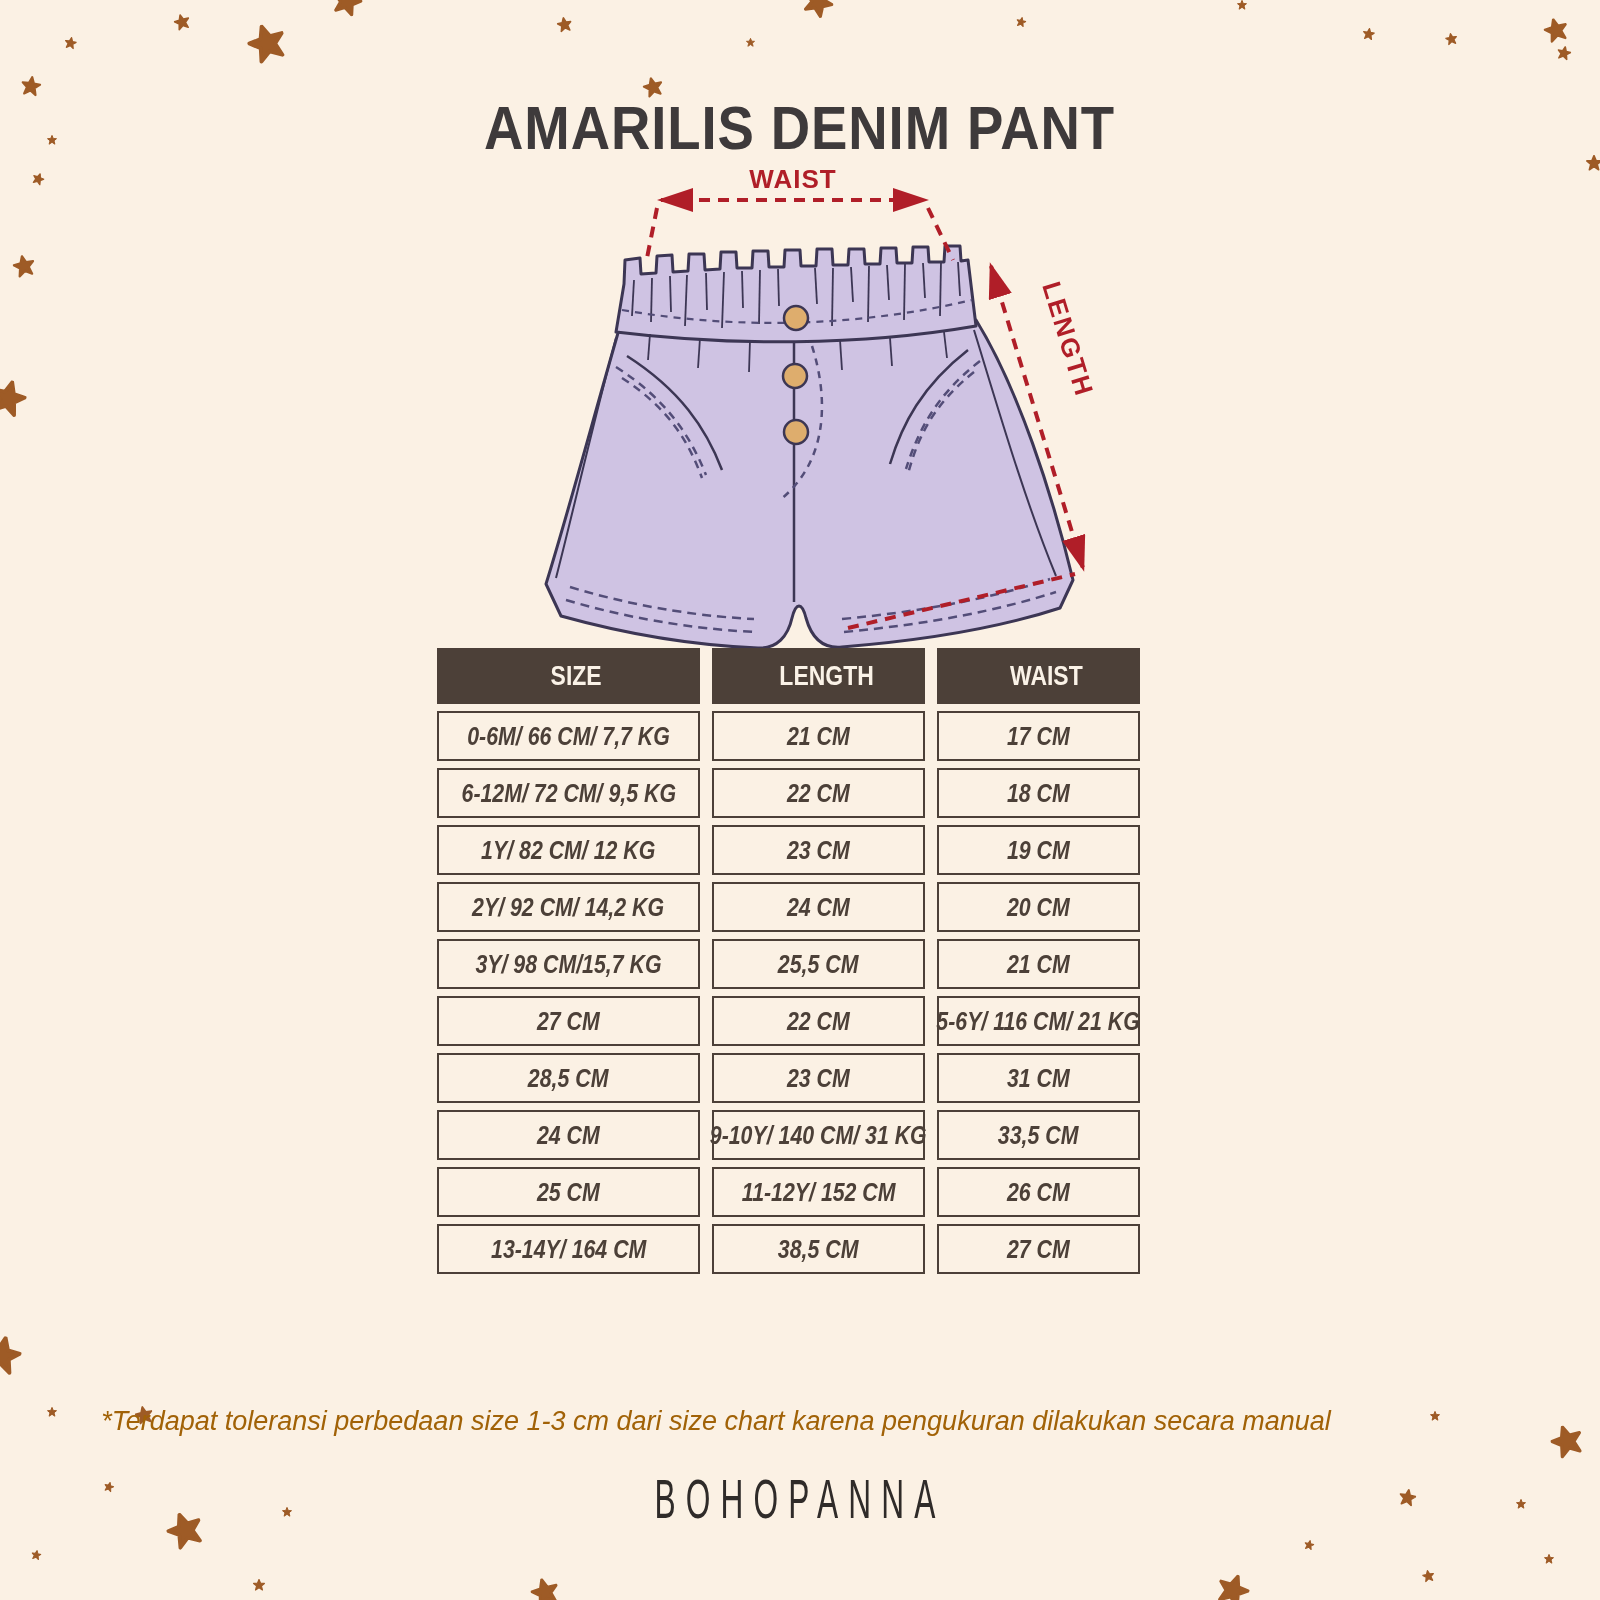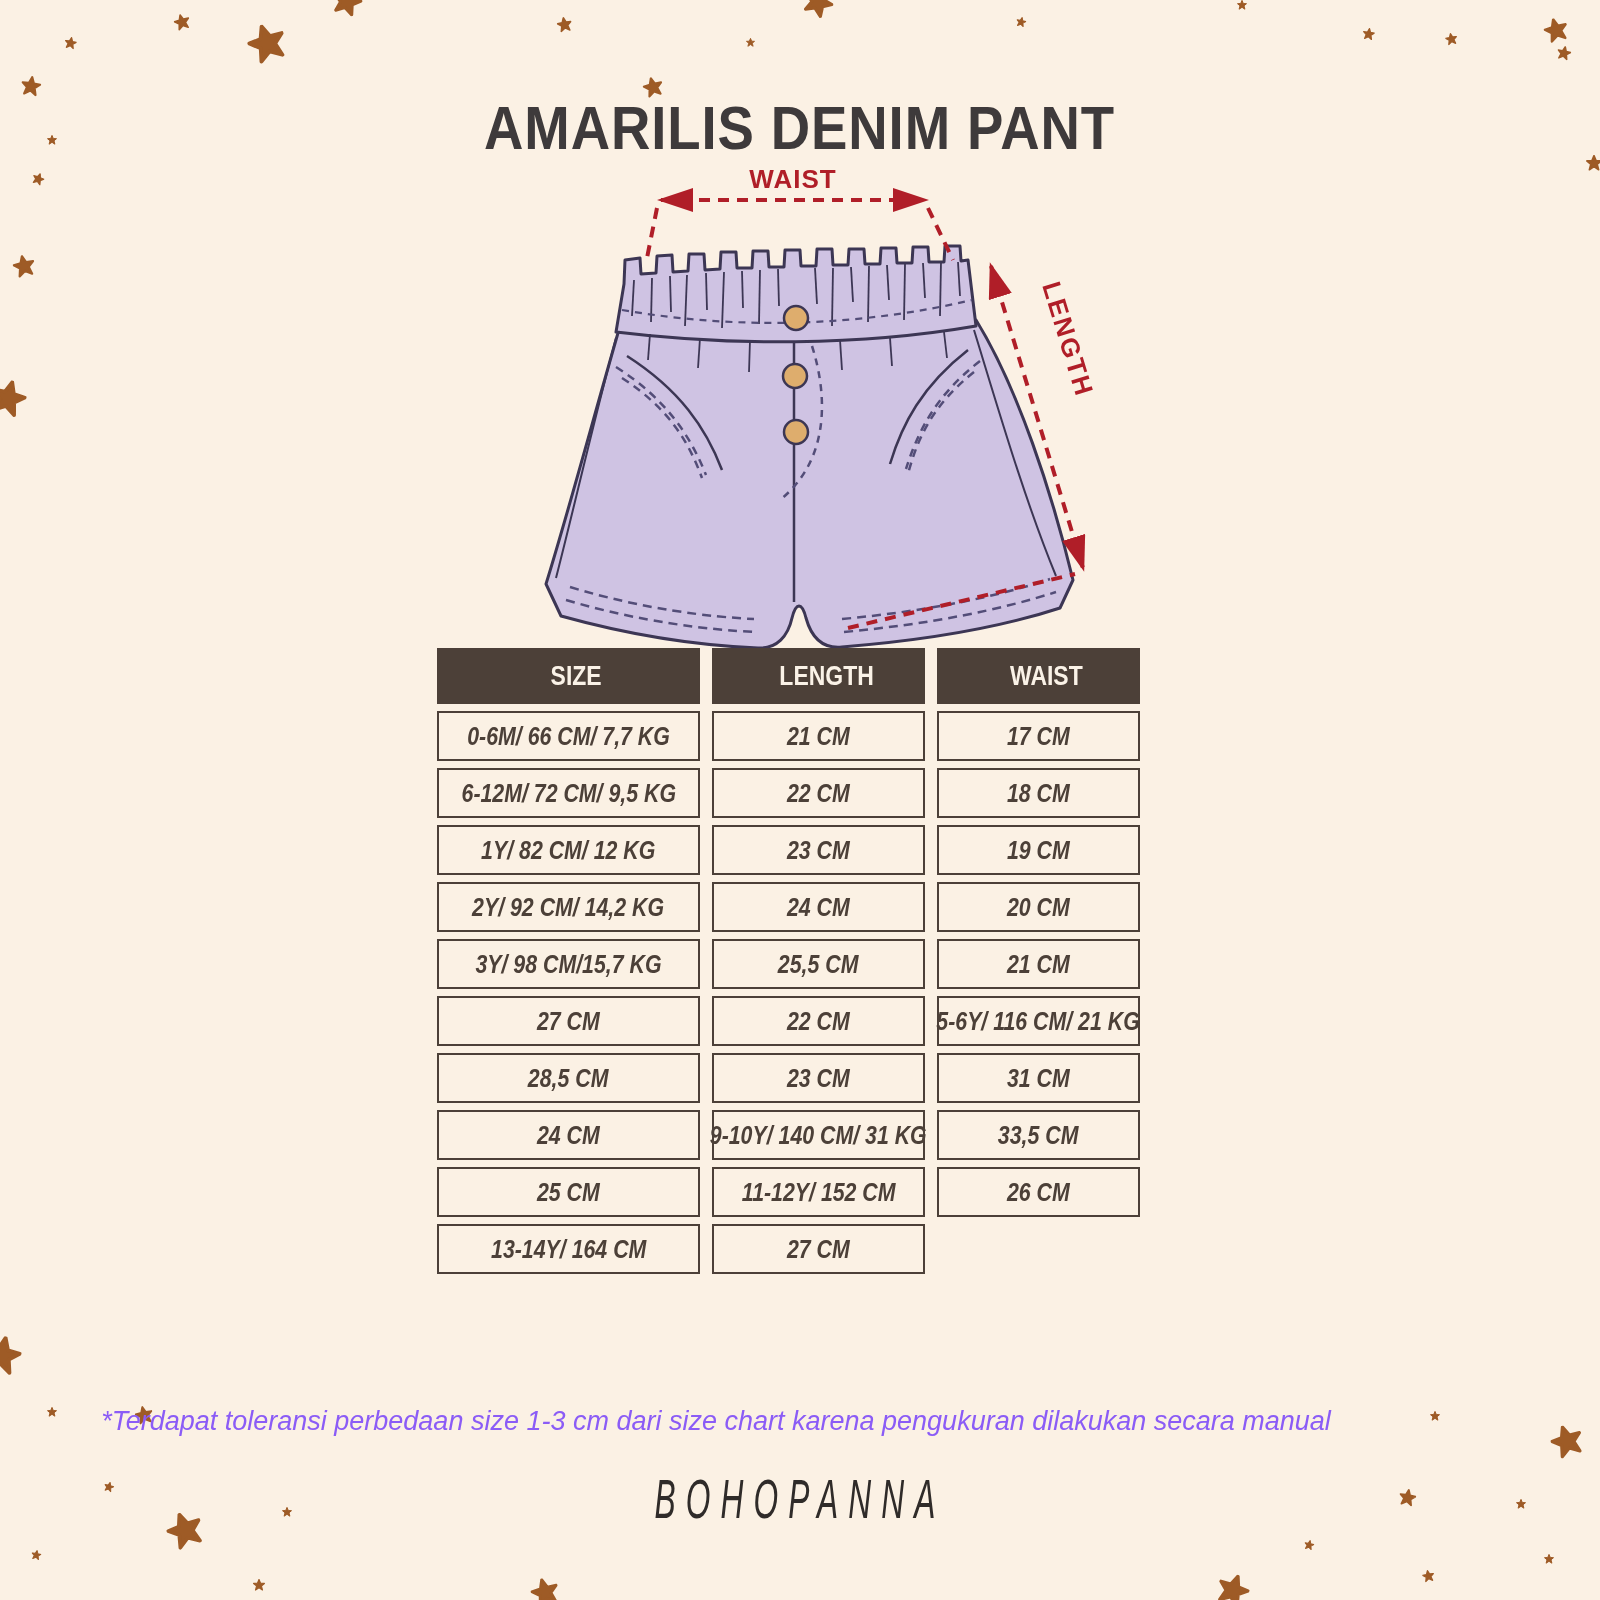--- a/index.html
+++ b/index.html
@@ -14,23 +14,23 @@
   .shorts-svg{position:absolute;left:530px;top:238px;width:560px;height:420px;}
   .measure-svg{position:absolute;left:530px;top:160px;width:620px;height:480px;}
   .size-table{position:absolute;left:437px;top:648px;width:703px;
        display:grid;grid-template-columns:263px 213px 203px;
        grid-template-rows:56px;grid-auto-rows:50px;column-gap:12px;row-gap:7px;}
   .hcell{background:#4c4038;color:#faf2e7;display:flex;align-items:center;justify-content:center;
        font-size:28px;font-weight:bold;padding-left:16px;}
   .cell{background:#fbf1e4;border:2px solid #4c4038;box-sizing:border-box;color:#4c4038;
        display:flex;align-items:center;justify-content:center;font-size:26px;font-weight:bold;font-style:italic;}
   .footnote{position:absolute;top:1406px;left:0;width:1432px;text-align:center;
-       font-size:27px;font-style:italic;color:#8b5cf6;}
+       font-size:27px;font-style:italic;color:#a16207;}
   .brand{position:absolute;top:1474px;left:0;width:1600px;text-align:center;
-       font-size:44px;font-weight:normal;color:#2f2b29;letter-spacing:14px;font-style:italic;}
+       font-size:44px;font-weight:normal;color:#2f2b29;letter-spacing:14px;}
   .brand .stretch{display:inline-block;transform:scale(0.72,1.28);}
 </style>
 </head>
 <body>
 
 <div class="layer">
     <div class="star" style="left: 174px; top: 14px; width: 16px; height: 16px; transform: rotate(-15deg);"><svg viewBox="0 0 100 100" width="100%" height="100%">
         <path d="M50 4 L63 35 L95 37 L70 58 L79 92 L50 73 L21 92 L30 58 L5 37 L37 35 Z" fill="#9e5b26" stroke="#9e5b26" stroke-width="10" stroke-linejoin="round"></path>
       </svg></div>
     <div class="star" style="left: 65px; top: 35px; width: 12px; height: 12px; transform: rotate(10deg);"><svg viewBox="0 0 100 100" width="100%" height="100%">
@@ -332,20 +332,23 @@
     <div class="cell">
       <span class="cond">11-12Y/ 152 CM</span>
     </div>
     <div class="cell">
       <span class="cond">26 CM</span>
     </div>
     <div class="cell">
       <span class="cond">13-14Y/ 164 CM</span>
     </div>
     <div class="cell">
+      <span class="cond">38,5 CM</span>
+    </div>
+    <div class="cell">
       <span class="cond">27 CM</span>
     </div>
   </div>
 
 <div class="footnote">*Terdapat toleransi perbedaan size 1-3 cm dari size chart karena pengukuran dilakukan secara manual</div>
 
 <div class="brand">
   <span class="stretch">BOHOPANNA</span>
 </div>
 

